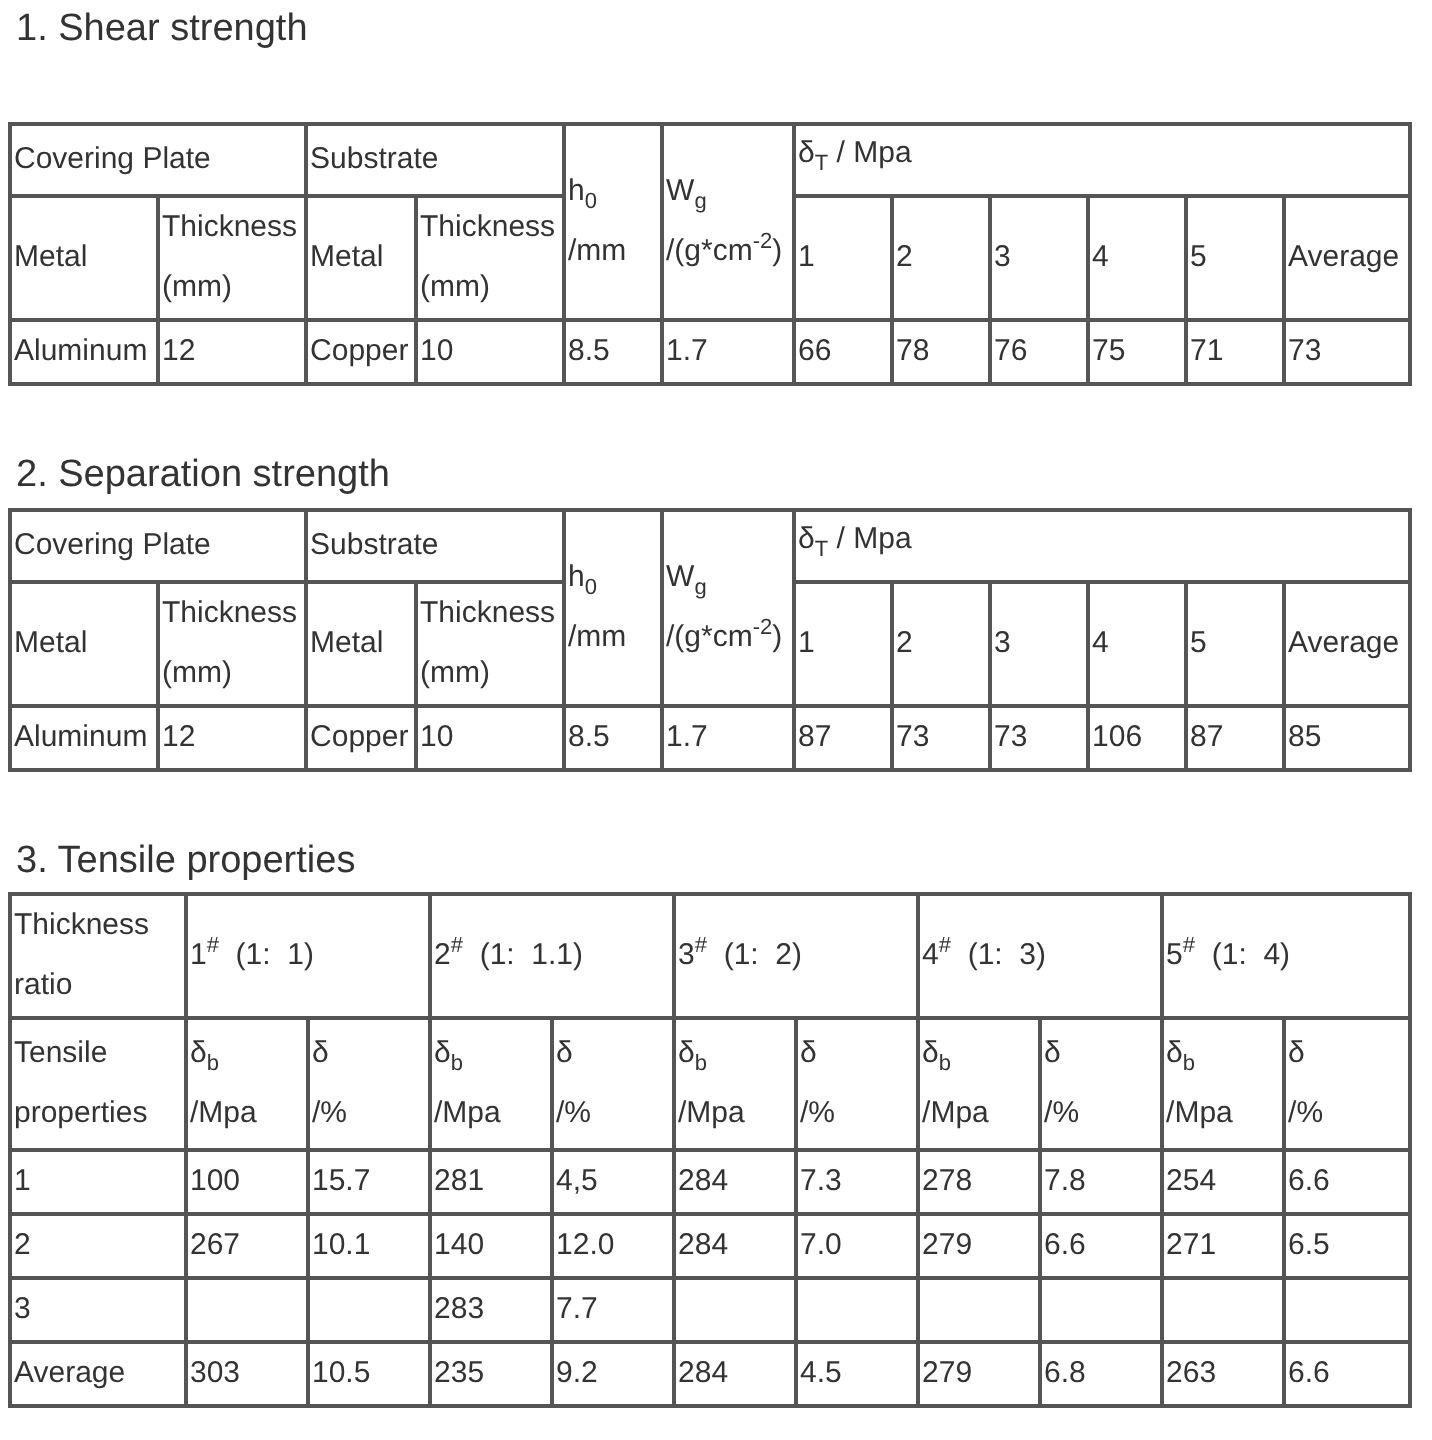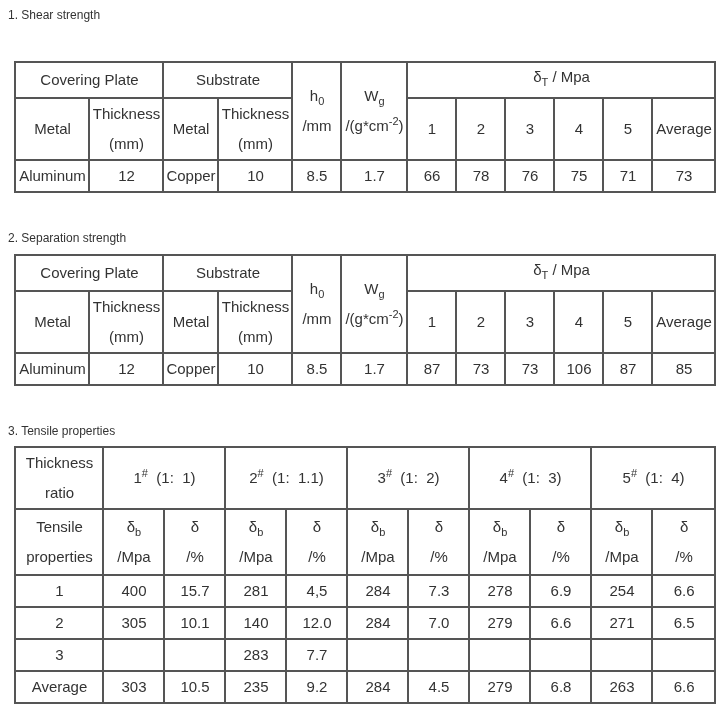--- a/index.html
+++ b/index.html
@@ -1,20 +1,20 @@
 <!DOCTYPE html>
 <html><head>
 <meta charset="utf-8">
 <style>
   html, body { margin:0; padding:0; background:#ffffff; }
   body { width:716px; height:720px; position:relative; overflow:hidden;
          font-family:"Liberation Sans", sans-serif; font-size:15px; color:#333333; }
-  .heading { position:absolute; left:8px; font-size:12px; color:#333333; line-height:18px; }
-  table { position:absolute; left:14px; border-collapse:collapse; table-layout:fixed;
-          border:2px solid #ef4444;text-align:center; }
+  .heading { position:absolute; left:8px; font-size:19px; color:#333333; line-height:18px; }
+  table { position:absolute; left:4px; border-collapse:collapse; table-layout:fixed;
+          border:2px solid #ef4444; }
   td { border:2px solid #555555; padding:0 0 0 1px; vertical-align:middle;
        font-size:15px; color:#333333; line-height:30px; white-space:nowrap; overflow:hidden; }
   sub, sup { font-size:11px; line-height:0; }
   .stack span { display:block; line-height:30px; }
 </style>
 </head>
 <body>
 
 <div class="heading" style="top:6px;">1. Shear strength</div>
 
@@ -221,34 +221,34 @@
           <span><span style="display:inline">δ</span><sub>b</sub></span>
           <span>/Mpa</span>
         </td>
     <td class="stack">
           <span>δ</span>
           <span>/%</span>
         </td>
   </tr>
   <tr style="height:32px">
     <td>1</td>
-    <td>400</td>
+    <td>100</td>
     <td>15.7</td>
     <td>281</td>
     <td>4,5</td>
     <td>284</td>
     <td>7.3</td>
     <td>278</td>
-    <td>6.9</td>
+    <td>7.8</td>
     <td>254</td>
     <td>6.6</td>
   </tr>
   <tr style="height:32px">
     <td>2</td>
-    <td>305</td>
+    <td>267</td>
     <td>10.1</td>
     <td>140</td>
     <td>12.0</td>
     <td>284</td>
     <td>7.0</td>
     <td>279</td>
     <td>6.6</td>
     <td>271</td>
     <td>6.5</td>
   </tr>

